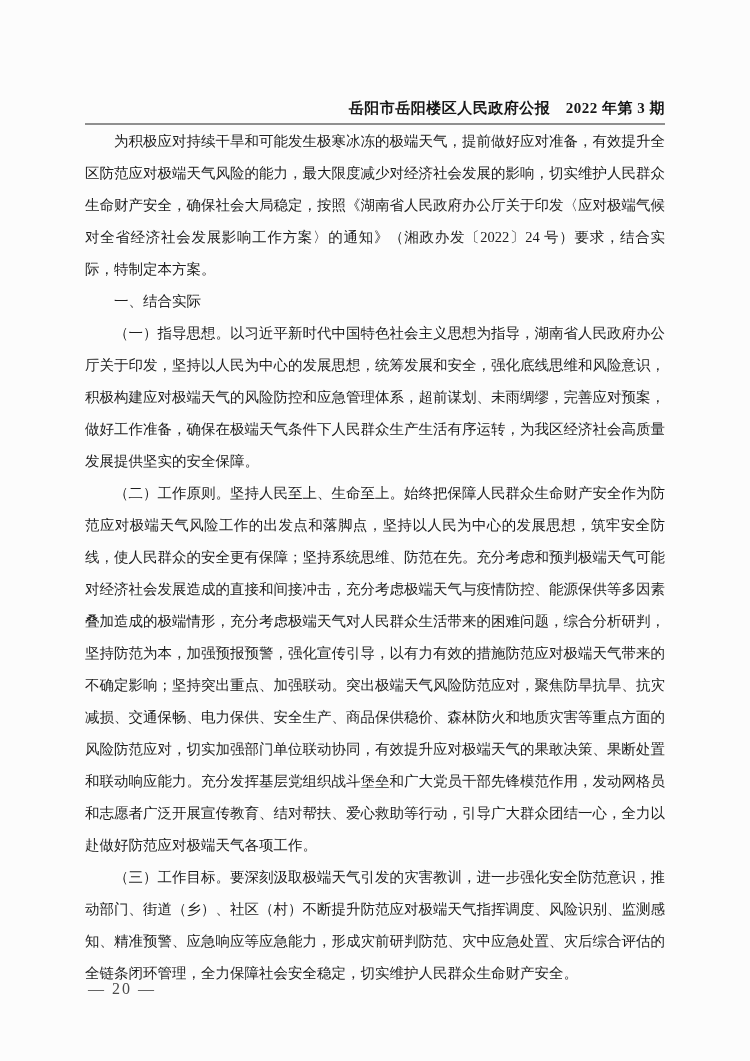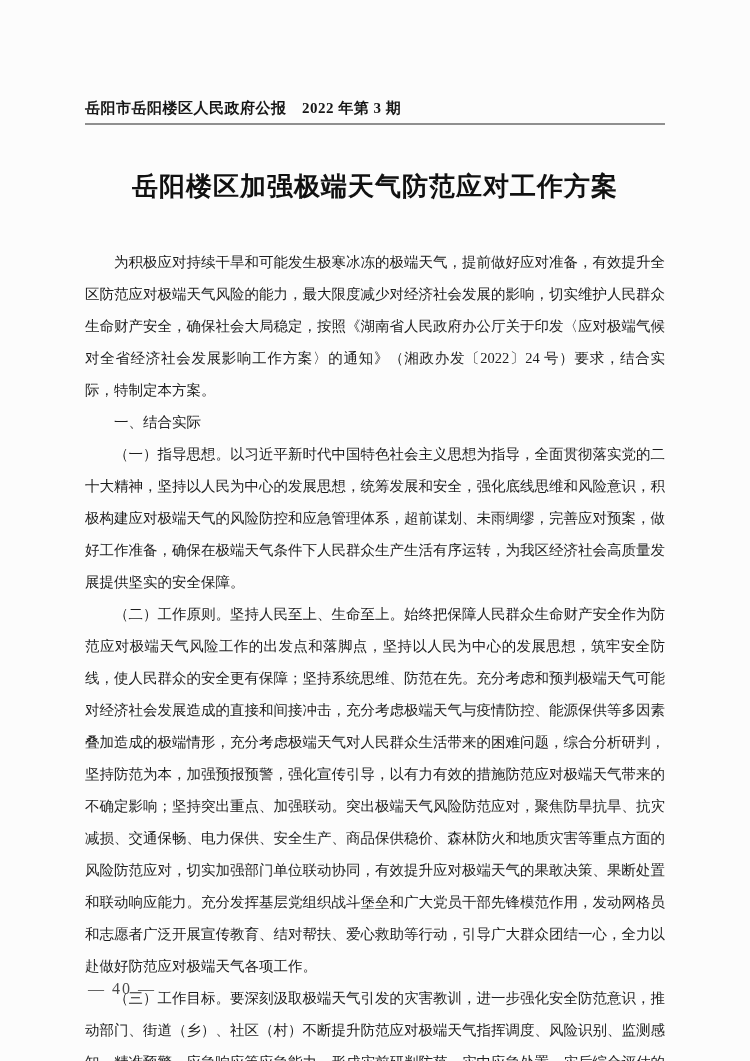--- a/index.html
+++ b/index.html
@@ -13,20 +13,21 @@
     height: 1061px;
     margin: 0 auto;
     background: #fcfcfc;
     box-sizing: border-box;
     padding: 98px 85px 0 85px;
     font-family: "Liberation Serif", "DejaVu Serif", serif;
     color: #1d1d1d;
     overflow: hidden;
   }
   .masthead {
+    text-align: right;
     font-weight: bold;
     font-size: 15px;
     letter-spacing: 0.5px;
     line-height: 20px;
     color: #161616;
   }
   .rule {
     border-bottom: 2px solid #8f8f8f;
     margin-top: 5px;
   }
@@ -58,22 +59,21 @@
     letter-spacing: 2px;
     color: #4a4a4a;
   }
 </style>
 </head>
 <body>
 
 <div class="page">
   <div class="masthead">岳阳市岳阳楼区人民政府公报　2022 年第 3 期</div>
   <div class="rule"></div>
-  <h1 class="title">岳阳楼区加强极端天气防范应对工作方案</h1>
   <div class="content">
       <p class="body-para">为积极应对持续干旱和可能发生极寒冰冻的极端天气，提前做好应对准备，有效提升全区防范应对极端天气风险的能力，最大限度减少对经济社会发展的影响，切实维护人民群众生命财产安全，确保社会大局稳定，按照《湖南省人民政府办公厅关于印发〈应对极端气候对全省经济社会发展影响工作方案〉的通知》（湘政办发〔2022〕24 号）要求，结合实际，特制定本方案。</p>
       <p class="section-heading">一、结合实际</p>
-      <p class="body-para">（一）指导思想。以习近平新时代中国特色社会主义思想为指导，全面贯彻落实党的二十大精神，坚持以人民为中心的发展思想，统筹发展和安全，强化底线思维和风险意识，积极构建应对极端天气的风险防控和应急管理体系，超前谋划、未雨绸缪，完善应对预案，做好工作准备，确保在极端天气条件下人民群众生产生活有序运转，为我区经济社会高质量发展提供坚实的安全保障。</p>
+      <p class="body-para">（一）指导思想。以习近平新时代中国特色社会主义思想为指导，湖南省人民政府办公厅关于印发，坚持以人民为中心的发展思想，统筹发展和安全，强化底线思维和风险意识，积极构建应对极端天气的风险防控和应急管理体系，超前谋划、未雨绸缪，完善应对预案，做好工作准备，确保在极端天气条件下人民群众生产生活有序运转，为我区经济社会高质量发展提供坚实的安全保障。</p>
       <p class="body-para">（二）工作原则。坚持人民至上、生命至上。始终把保障人民群众生命财产安全作为防范应对极端天气风险工作的出发点和落脚点，坚持以人民为中心的发展思想，筑牢安全防线，使人民群众的安全更有保障；坚持系统思维、防范在先。充分考虑和预判极端天气可能对经济社会发展造成的直接和间接冲击，充分考虑极端天气与疫情防控、能源保供等多因素叠加造成的极端情形，充分考虑极端天气对人民群众生活带来的困难问题，综合分析研判，坚持防范为本，加强预报预警，强化宣传引导，以有力有效的措施防范应对极端天气带来的不确定影响；坚持突出重点、加强联动。突出极端天气风险防范应对，聚焦防旱抗旱、抗灾减损、交通保畅、电力保供、安全生产、商品保供稳价、森林防火和地质灾害等重点方面的风险防范应对，切实加强部门单位联动协同，有效提升应对极端天气的果敢决策、果断处置和联动响应能力。充分发挥基层党组织战斗堡垒和广大党员干部先锋模范作用，发动网格员和志愿者广泛开展宣传教育、结对帮扶、爱心救助等行动，引导广大群众团结一心，全力以赴做好防范应对极端天气各项工作。</p>
       <p class="body-para">（三）工作目标。要深刻汲取极端天气引发的灾害教训，进一步强化安全防范意识，推动部门、街道（乡）、社区（村）不断提升防范应对极端天气指挥调度、风险识别、监测感知、精准预警、应急响应等应急能力，形成灾前研判防范、灾中应急处置、灾后综合评估的全链条闭环管理，全力保障社会安全稳定，切实维护人民群众生命财产安全。</p>
     </div>
-  <div class="footer">— 40 —</div>
+  <div class="footer">— 20 —</div>
 </div>
 
 </body></html>

